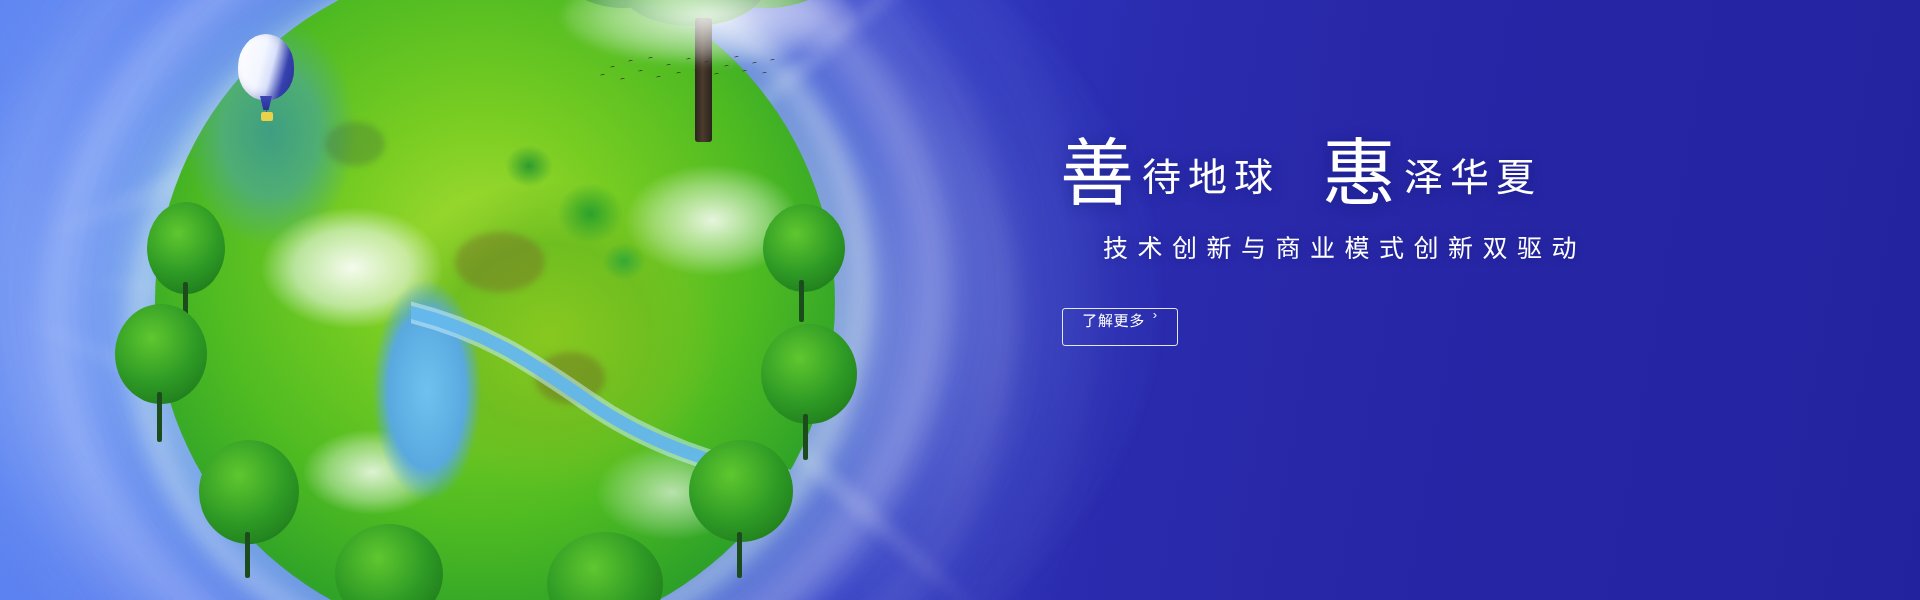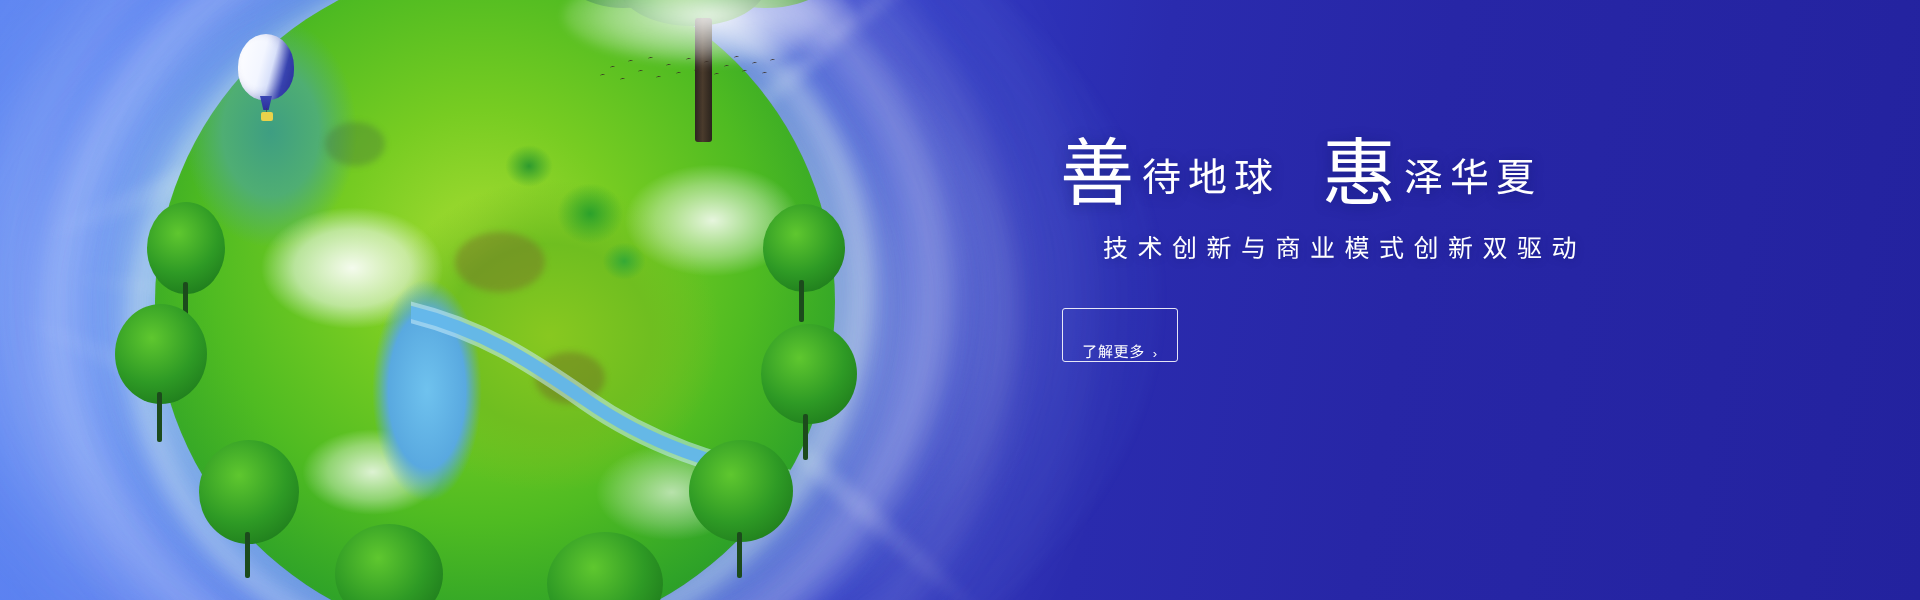--- a/index.html
+++ b/index.html
@@ -267,28 +267,28 @@
     position:absolute; left:4px; top:270px;
     color:#F2F4FF;
     font-size:19px;
     letter-spacing:.4px;
     white-space:nowrap;
     text-shadow:0 1px 6px rgba(10,20,90,.3);
   }
 
   .cta{
     position:absolute; left:4px; top:308px;
-    width:116px; height:54px;
+    width:116px; height:38px;
     border:1px solid rgba(255,255,255,.88);
     border-radius:3px;
     background:transparent;
     color:#FFFFFF;
     font-size:15px;
     letter-spacing:.6px;
-    display:flex; align-items:flex-end; justify-content:center; gap:8px;
+    display:flex; align-items:flex-start; justify-content:center; gap:8px;
     cursor:pointer;
     font-family:"Liberation Sans","DejaVu Sans",sans-serif;
   }
   .cta .chev{
     font-size:13px; line-height:1; opacity:.95; transform:translateY(-1px);
   }
 </style>
 </head>
 <body>
 

